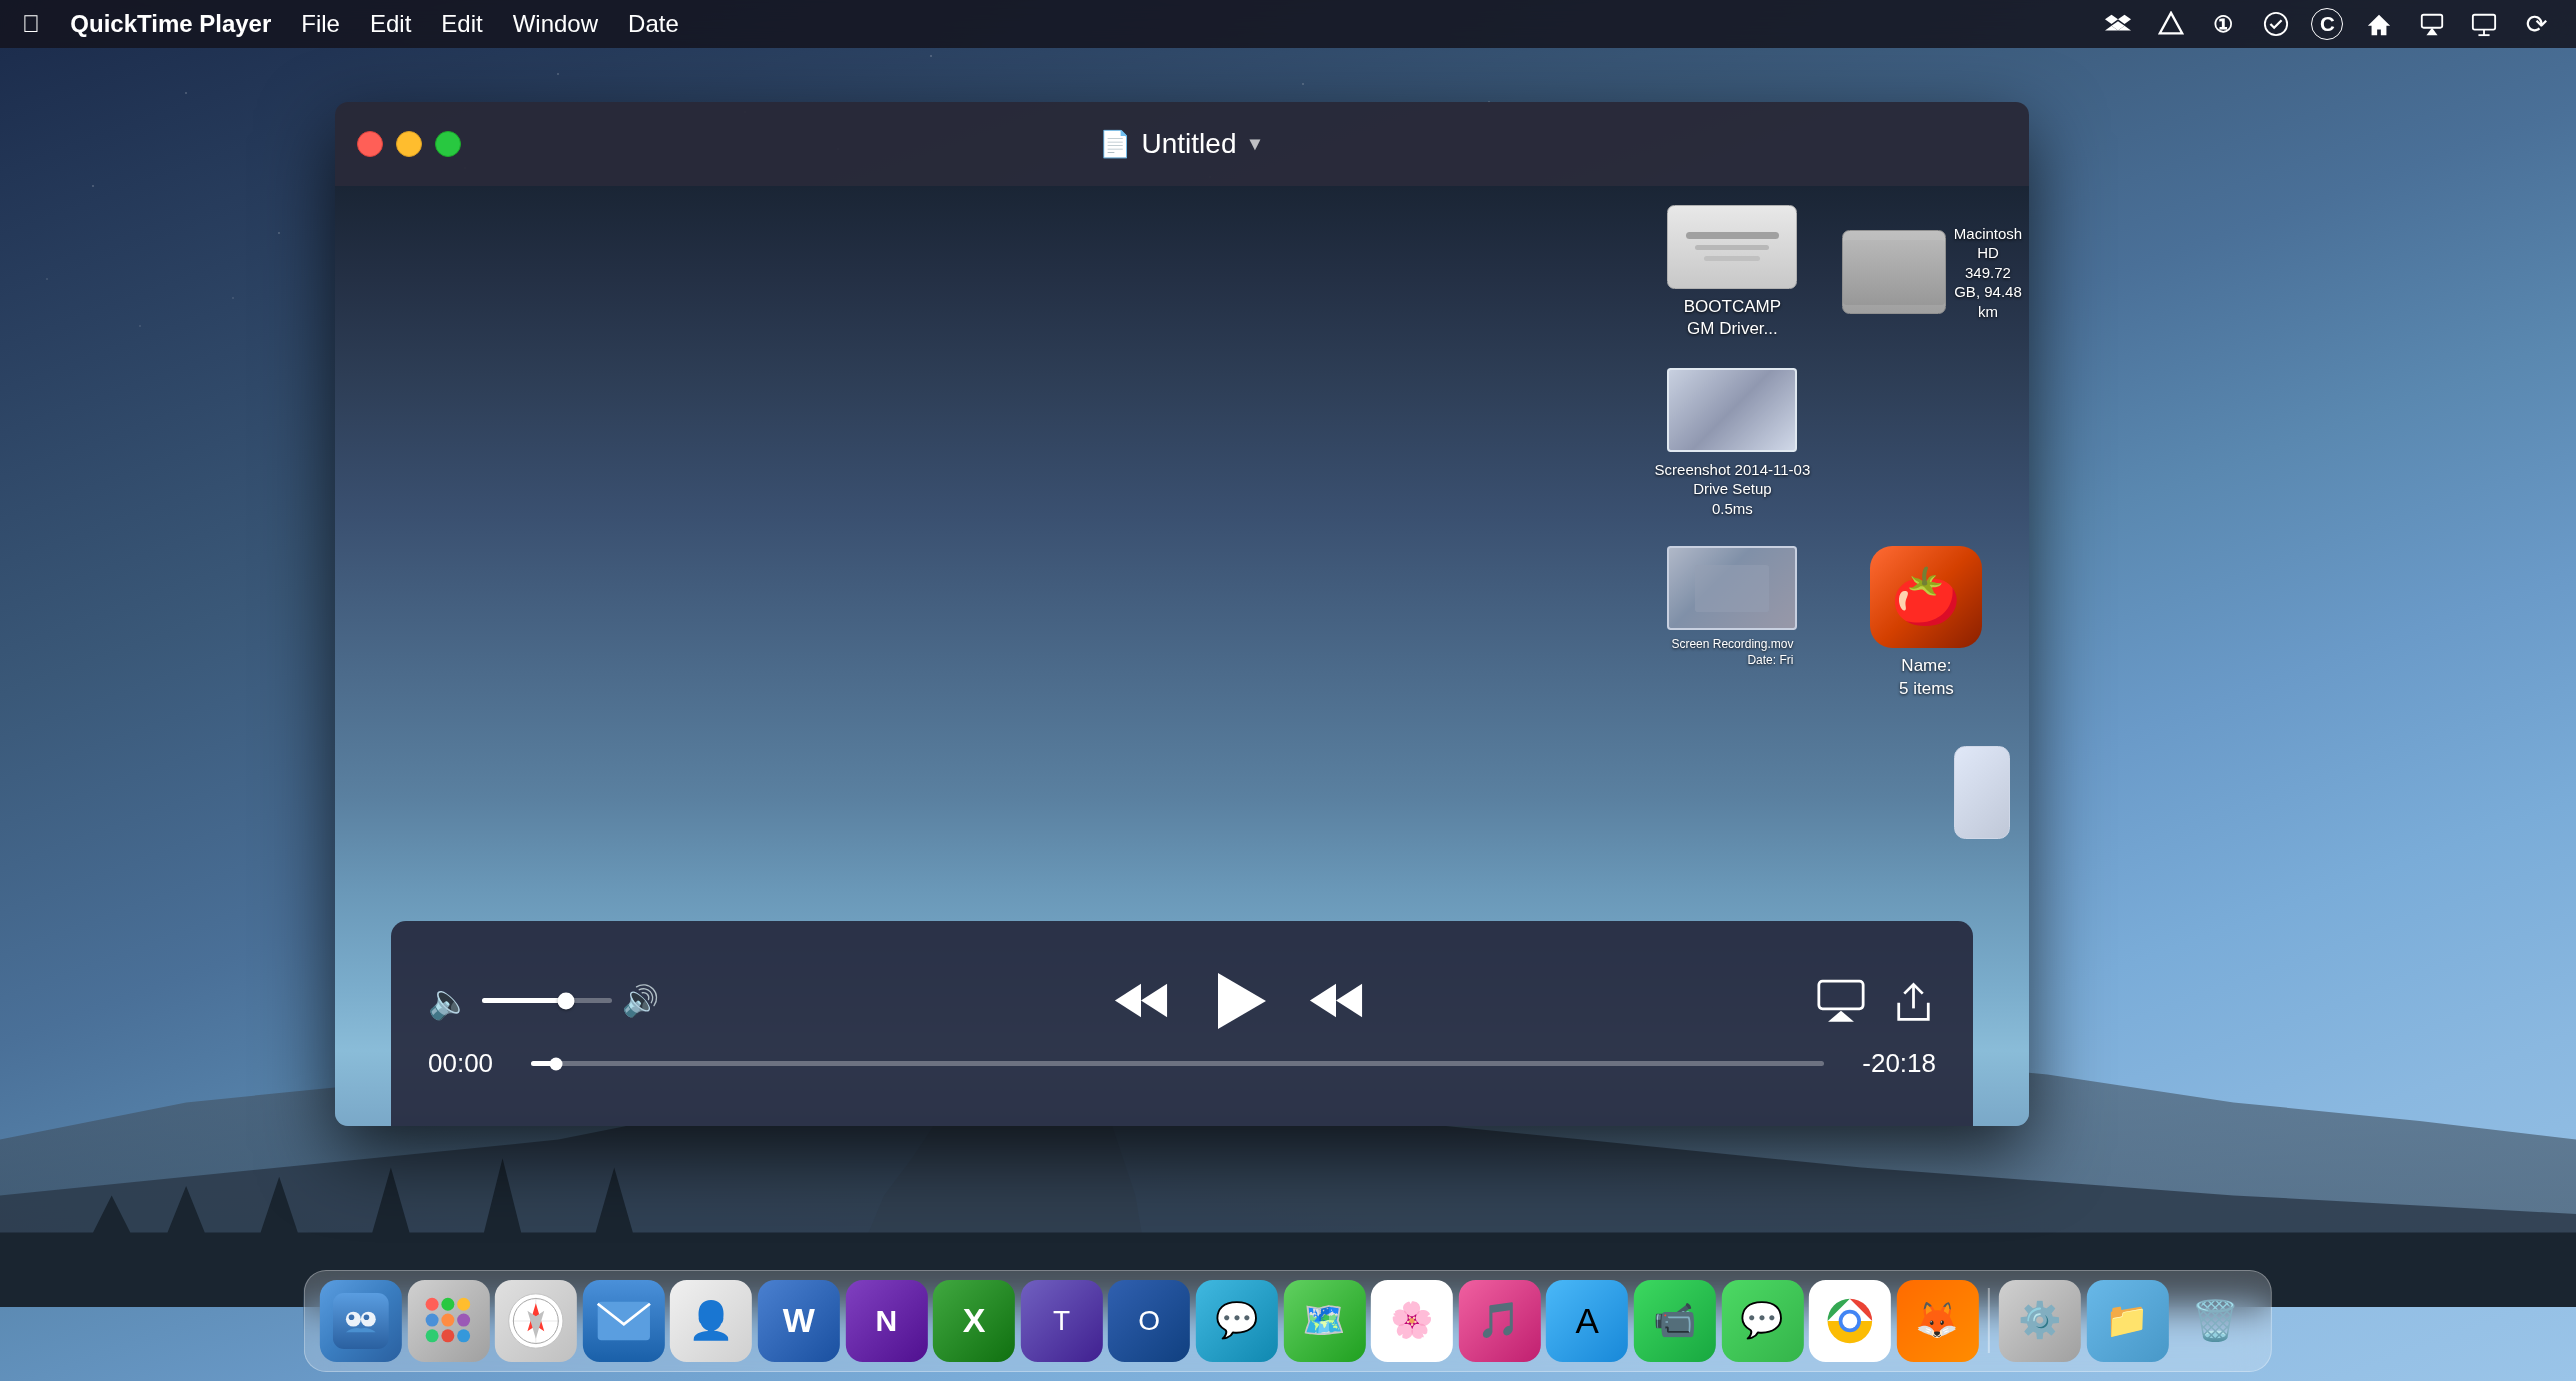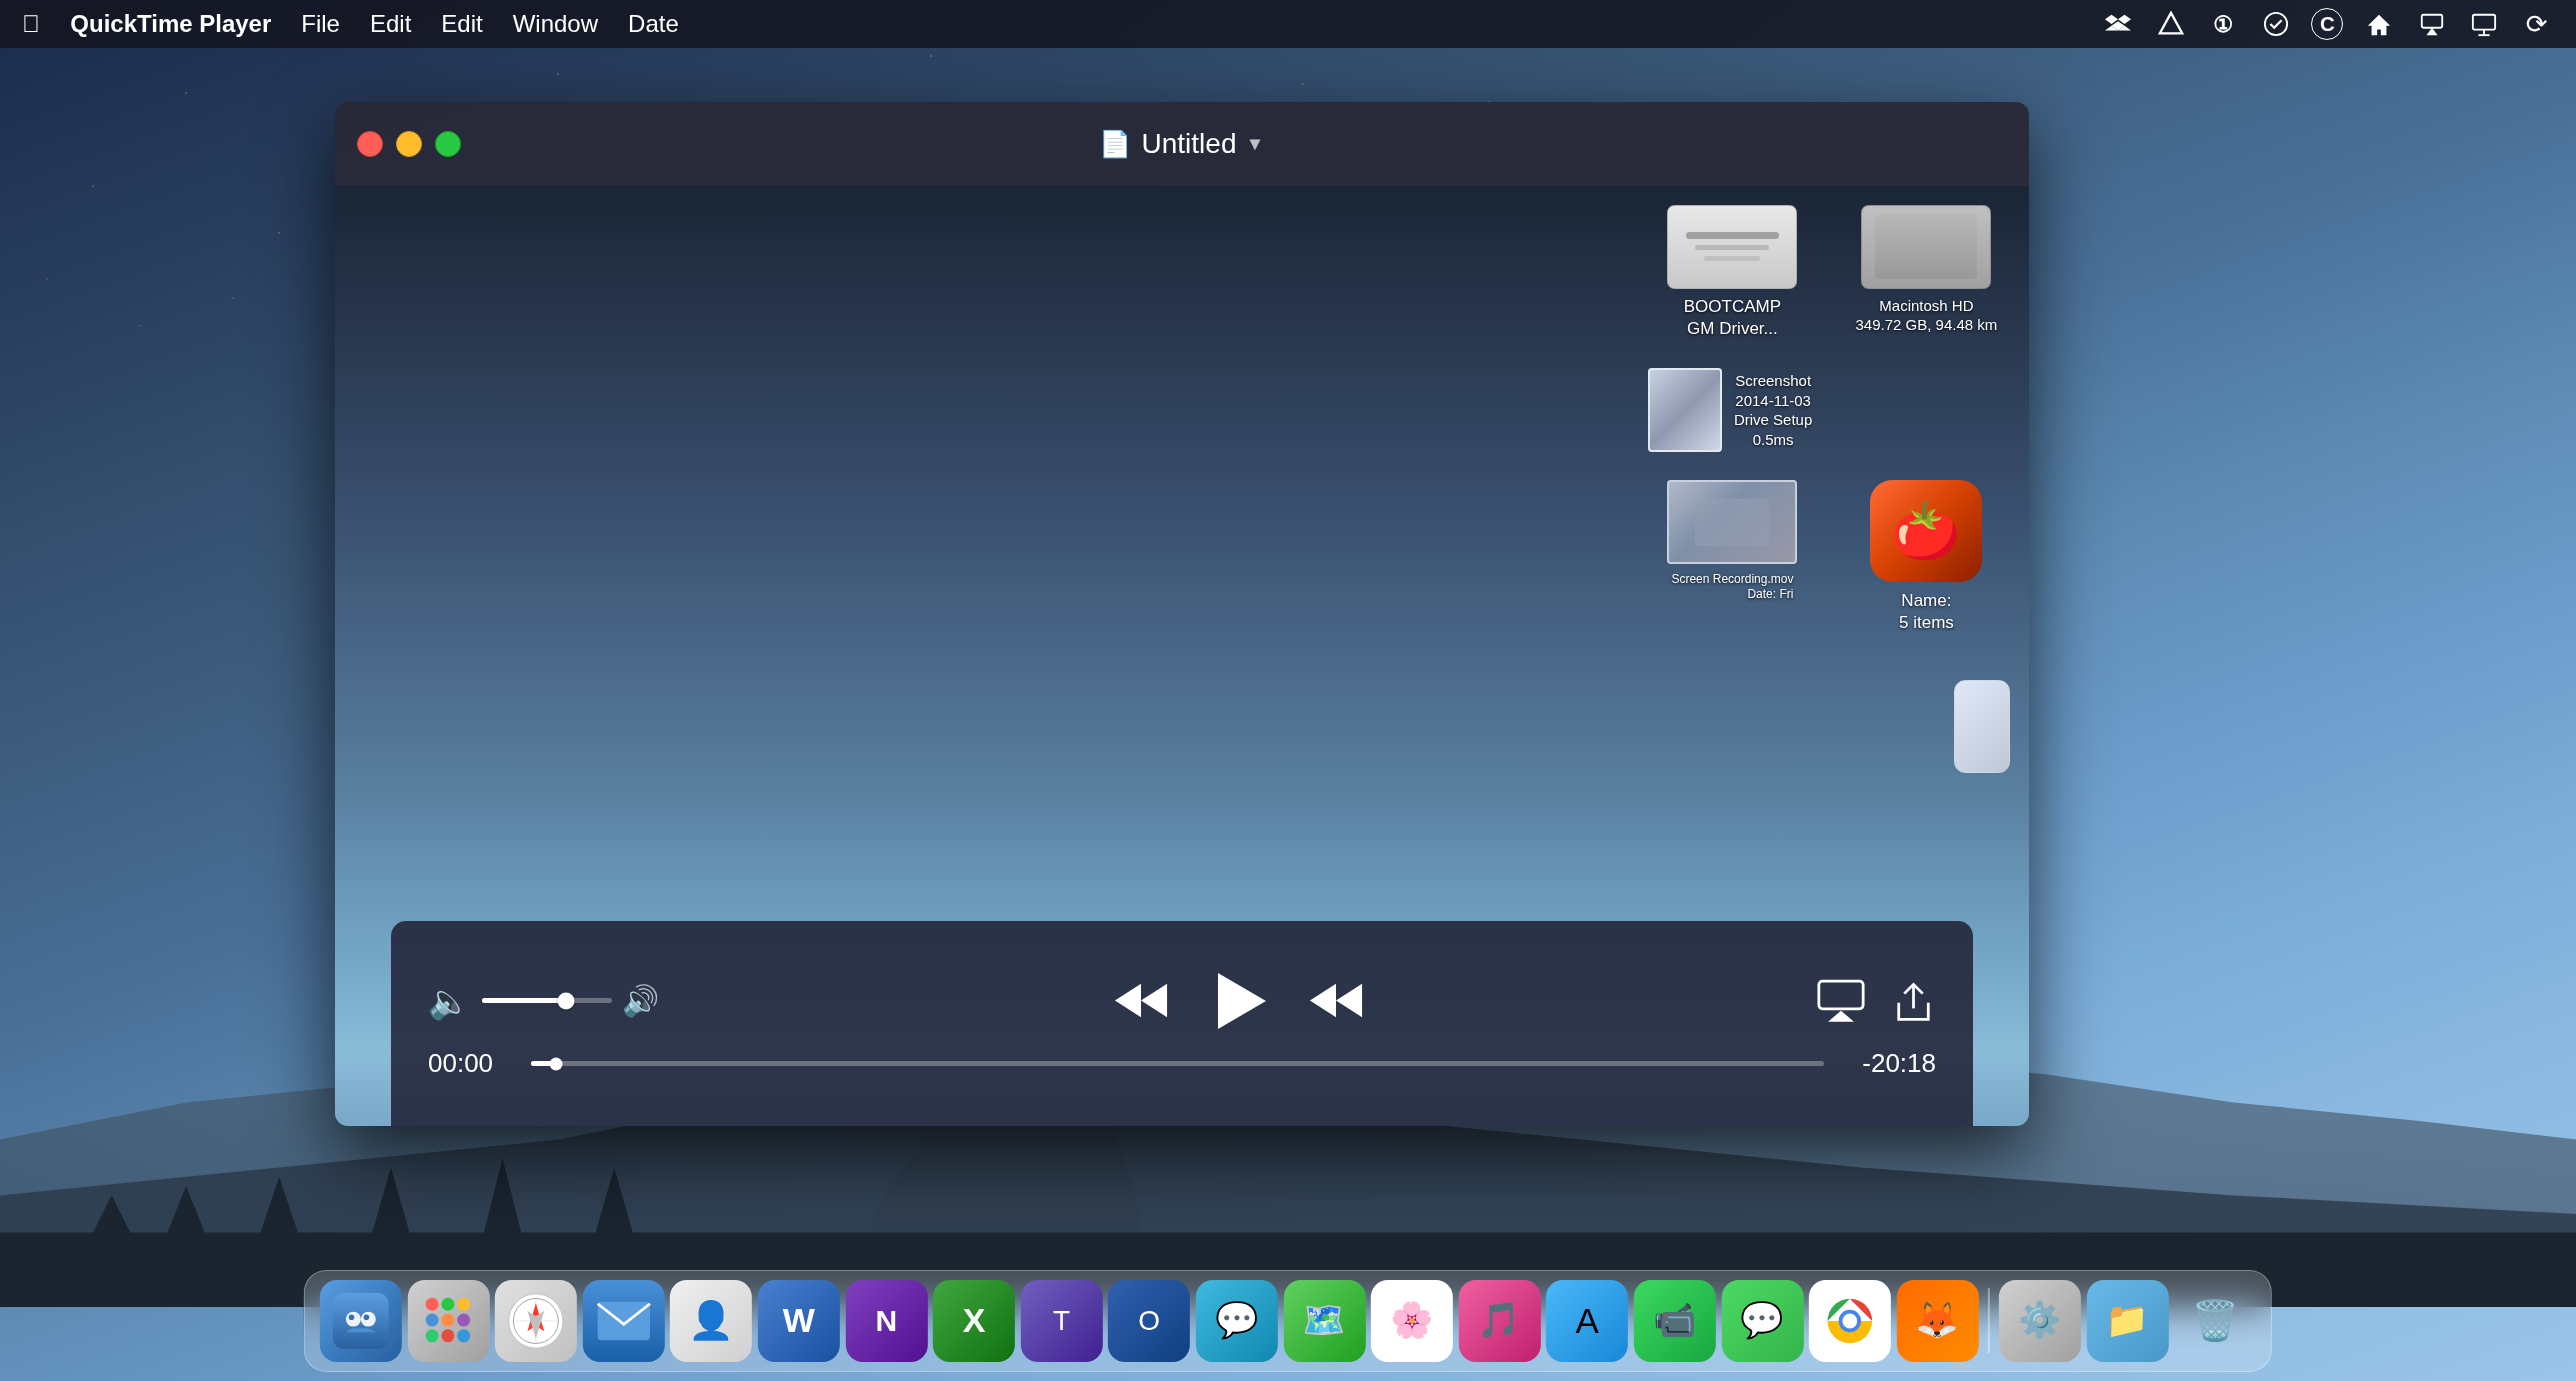--- a/index.html
+++ b/index.html
@@ -518,31 +518,31 @@
 
         <div style="display:flex;flex-direction:column;align-items:center;gap:7.4px;width:168px;">
           <div style="width:130px;height:84px;background:linear-gradient(180deg,#e8e8e8 0%,#c8c8c8 100%);border-radius:7.4px;border:0.9px solid #b0b0b0;display:flex;flex-direction:column;align-items:center;justify-content:center;gap:5.6px;">
             <div style="width:93px;height:7.4px;background:#a0a0a0;border-radius:3.7px;"></div>
             <div style="width:74px;height:5.6px;background:#b8b8b8;border-radius:2.8px;"></div>
             <div style="width:56px;height:5.6px;background:#c0c0c0;border-radius:2.8px;"></div>
           </div>
           <span style="color:white;font-size:17px;text-align:center;text-shadow:0 0.9px 2.8px rgba(0,0,0,0.9);line-height:1.3;">BOOTCAMP<br>GM Driver...</span>
         </div>
 
-        <div style="display:flex;flex-direction:column;align-items:center;gap:7.4px;width:168px;">
+        <div style="display:flex;flex-direction:row;align-items:center;gap:7.4px;width:168px;">
           <div style="width:130px;height:84px;background:linear-gradient(180deg,#c0c0c0 0%,#a0a0a0 100%);border-radius:7.4px;border:0.9px solid #909090;display:flex;align-items:center;justify-content:center;">
             <div style="width:102px;height:65px;background:linear-gradient(180deg,#b8b8b8 0%,#989898 100%);border-radius:3.7px;"></div>
           </div>
           <span style="color:white;font-size:15px;text-align:center;text-shadow:0 0.9px 2.8px rgba(0,0,0,0.9);line-height:1.3;">Macintosh HD<br>349.72 GB, 94.48 km</span>
         </div>
       </div>
 
       <div style="display:flex;gap:26px;">
 
-        <div style="display:flex;flex-direction:row;align-items:center;gap:7.4px;width:168px;">
+        <div style="display:flex;flex-direction:column;align-items:center;gap:7.4px;width:168px;">
           <div style="width:130px;height:84px;background:linear-gradient(135deg,#c8d0e0 0%,#9098b0 50%,#d0d8e8 100%);border-radius:3.7px;border:2.8px solid #e0e8f0;">
           </div>
           <span style="color:white;font-size:15px;text-align:center;text-shadow:0 0.9px 2.8px rgba(0,0,0,0.9);line-height:1.3;">Screenshot 2014-11-03<br>Drive Setup<br>0.5ms</span>
         </div>
 
       </div>
 
       <div style="display:flex;gap:26px;">
 
         <div style="display:flex;flex-direction:column;align-items:center;gap:7.4px;width:168px;">

